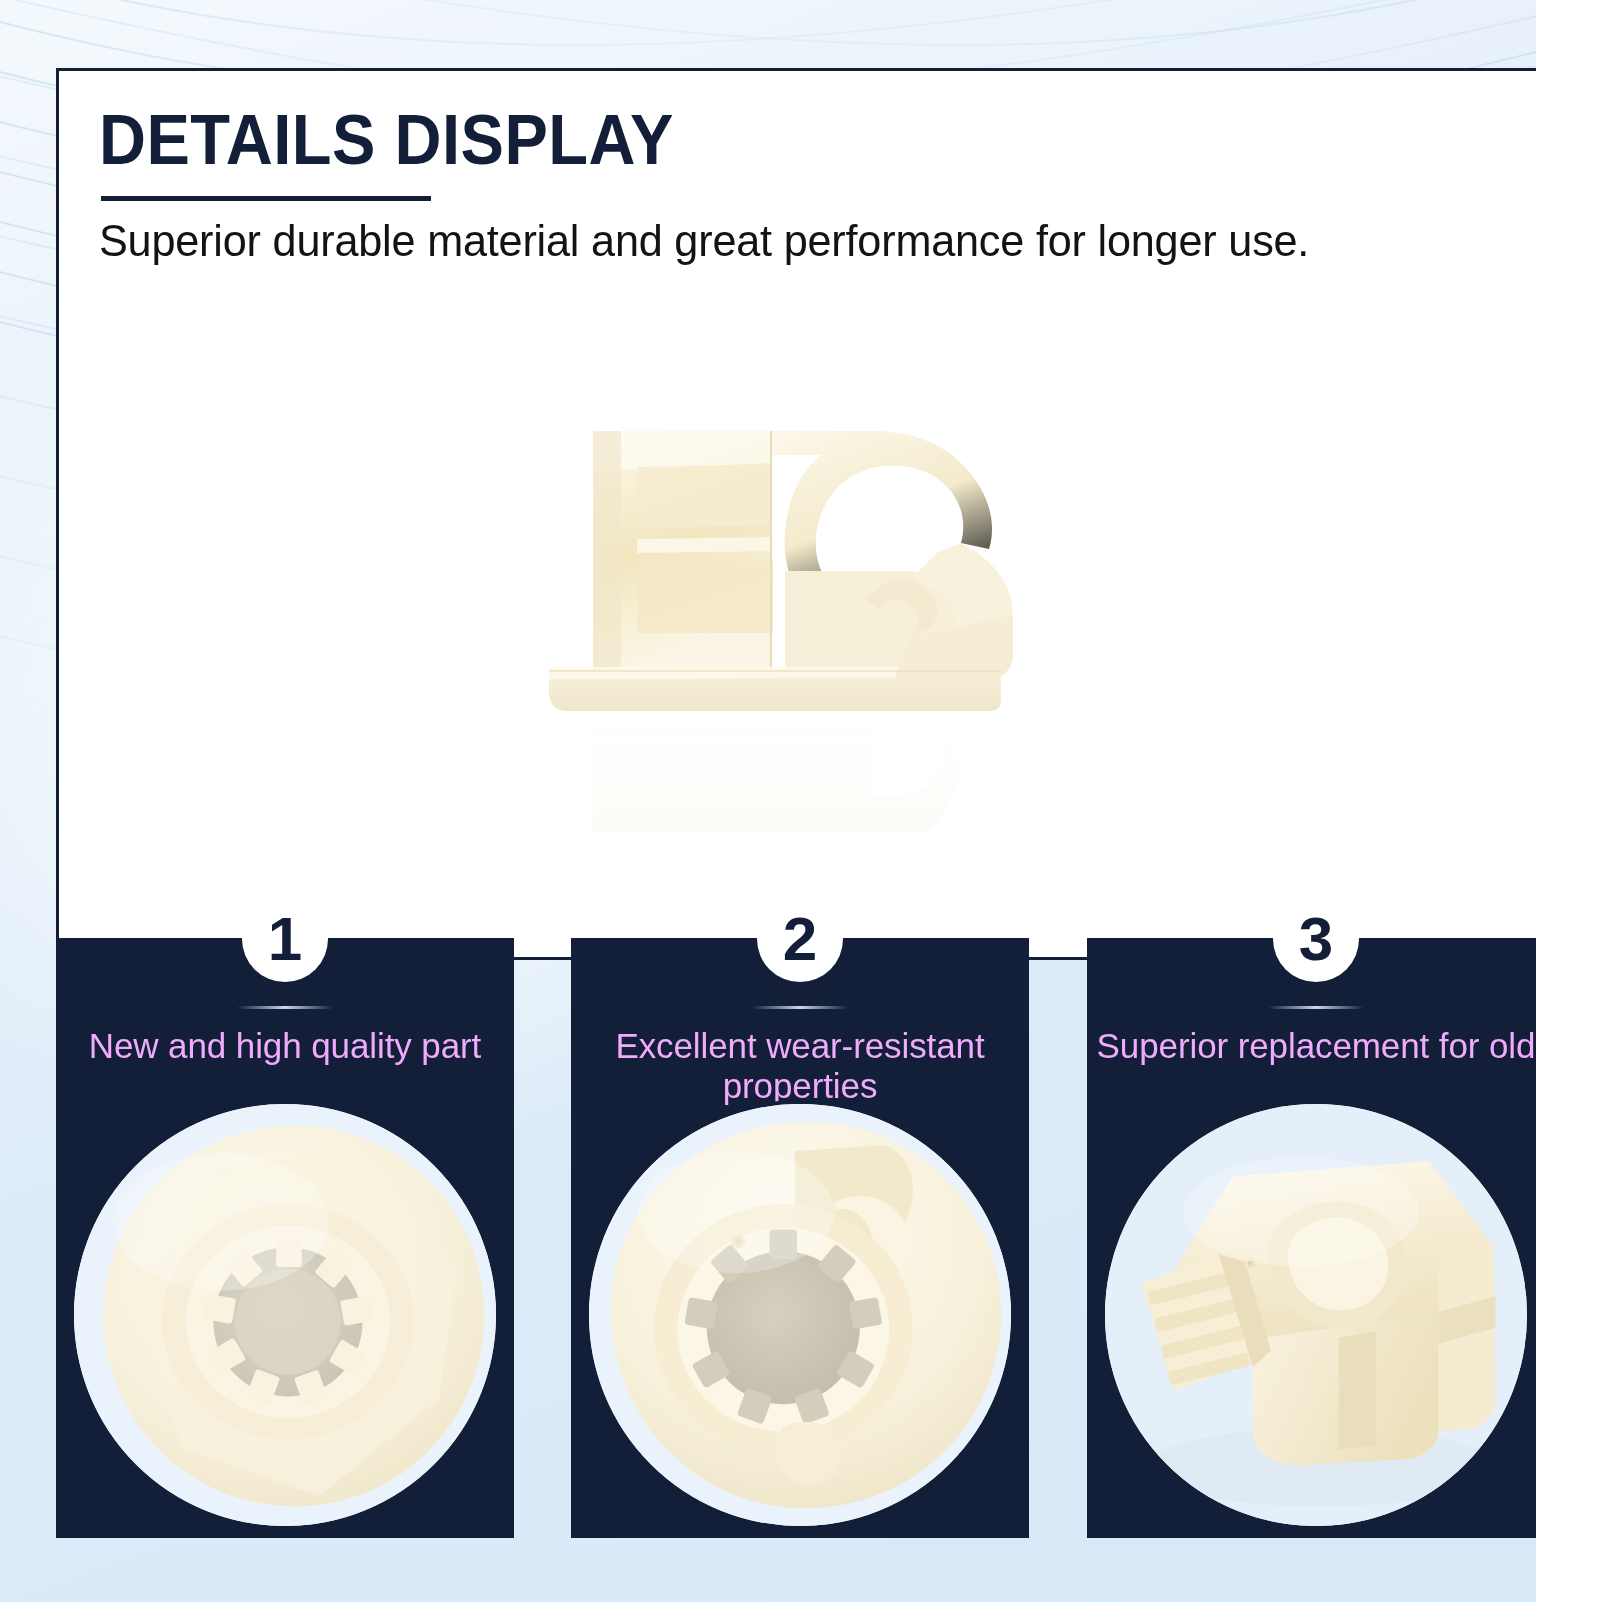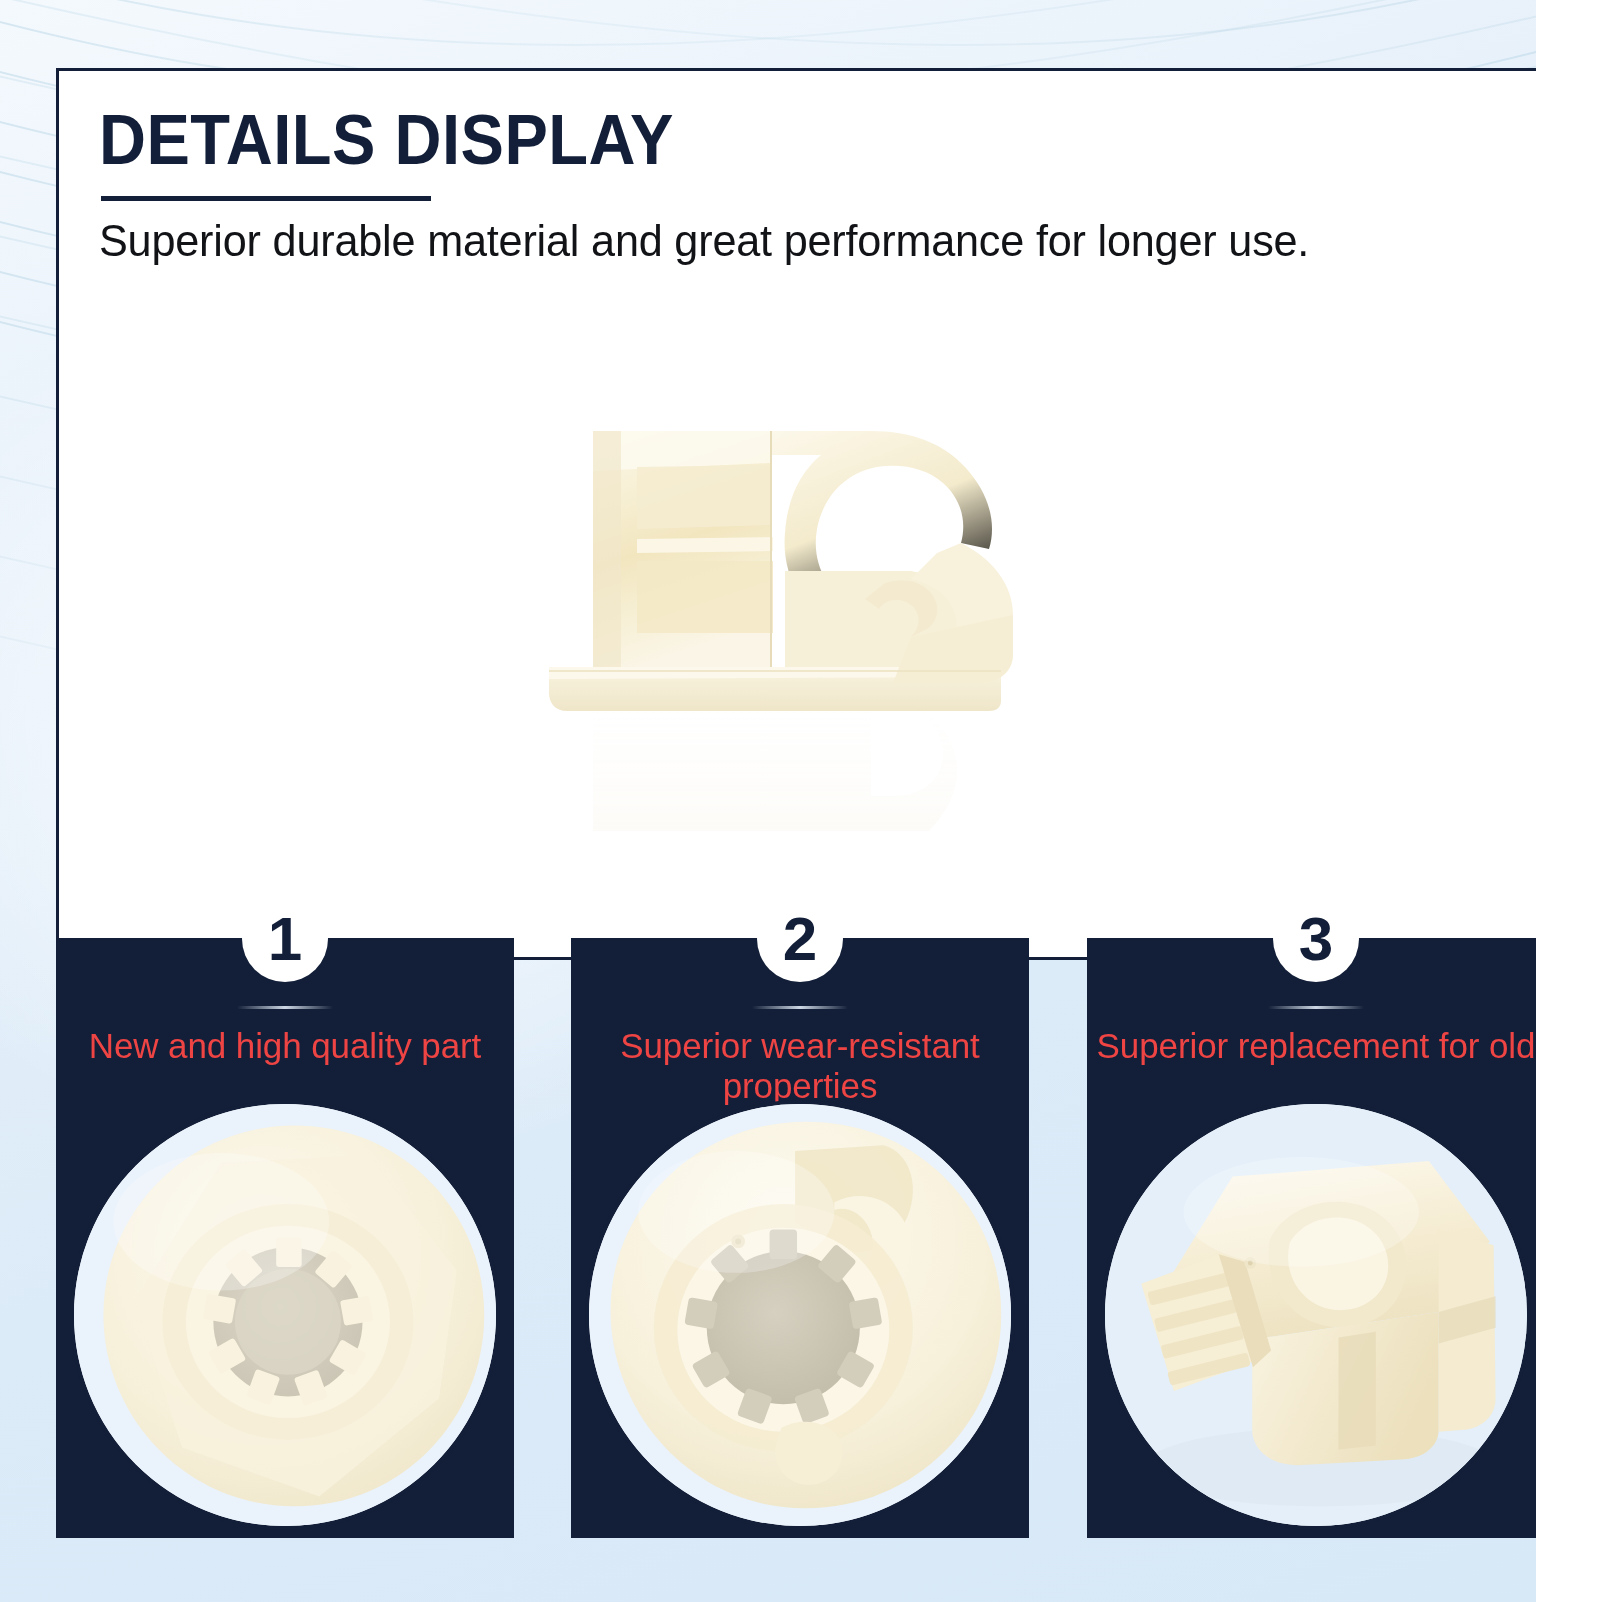--- a/index.html
+++ b/index.html
@@ -146,21 +146,21 @@
     background: linear-gradient(to right, rgba(255,255,255,0) 0%, rgba(215,225,238,0.95) 50%, rgba(255,255,255,0) 100%);
     border-radius: 2px;
   }
 
   .panel-label {
     position: absolute;
     left: 8px;
     right: 8px;
     top: 88px;
     text-align: center;
-    color: #ef4444;
+    color: #f0abfc;
     font-family: "Liberation Sans Narrow", "Liberation Sans", sans-serif;
     font-size: 35px;
     line-height: 1.13;
     letter-spacing: -0.1px;
   }
 
   
   .circle {
     position: absolute;
     left: 50%;
@@ -383,21 +383,21 @@
           </g>
 
           <ellipse cx="150" cy="120" rx="110" ry="70" fill="#ffffff" opacity="0.28"></ellipse>
         </svg>
       </div>
     </div>
 
     <div class="panel p2">
       <div class="badge">2</div>
       <div class="badge-rule"></div>
-      <div class="panel-label">Superior wear-resistant properties</div>
+      <div class="panel-label">Excellent wear-resistant properties</div>
 
       <div class="circle">
         <svg viewBox="0 0 430 430" aria-hidden="true">
           <defs>
             <radialGradient id="c2bg" cx="0.45" cy="0.3" r="0.85">
               <stop offset="0%" stop-color="#fdfbf1"></stop>
               <stop offset="60%" stop-color="#f7f0da"></stop>
               <stop offset="100%" stop-color="#ebe1c0"></stop>
             </radialGradient>
             <radialGradient id="c2bore" cx="0.45" cy="0.4" r="0.75">

